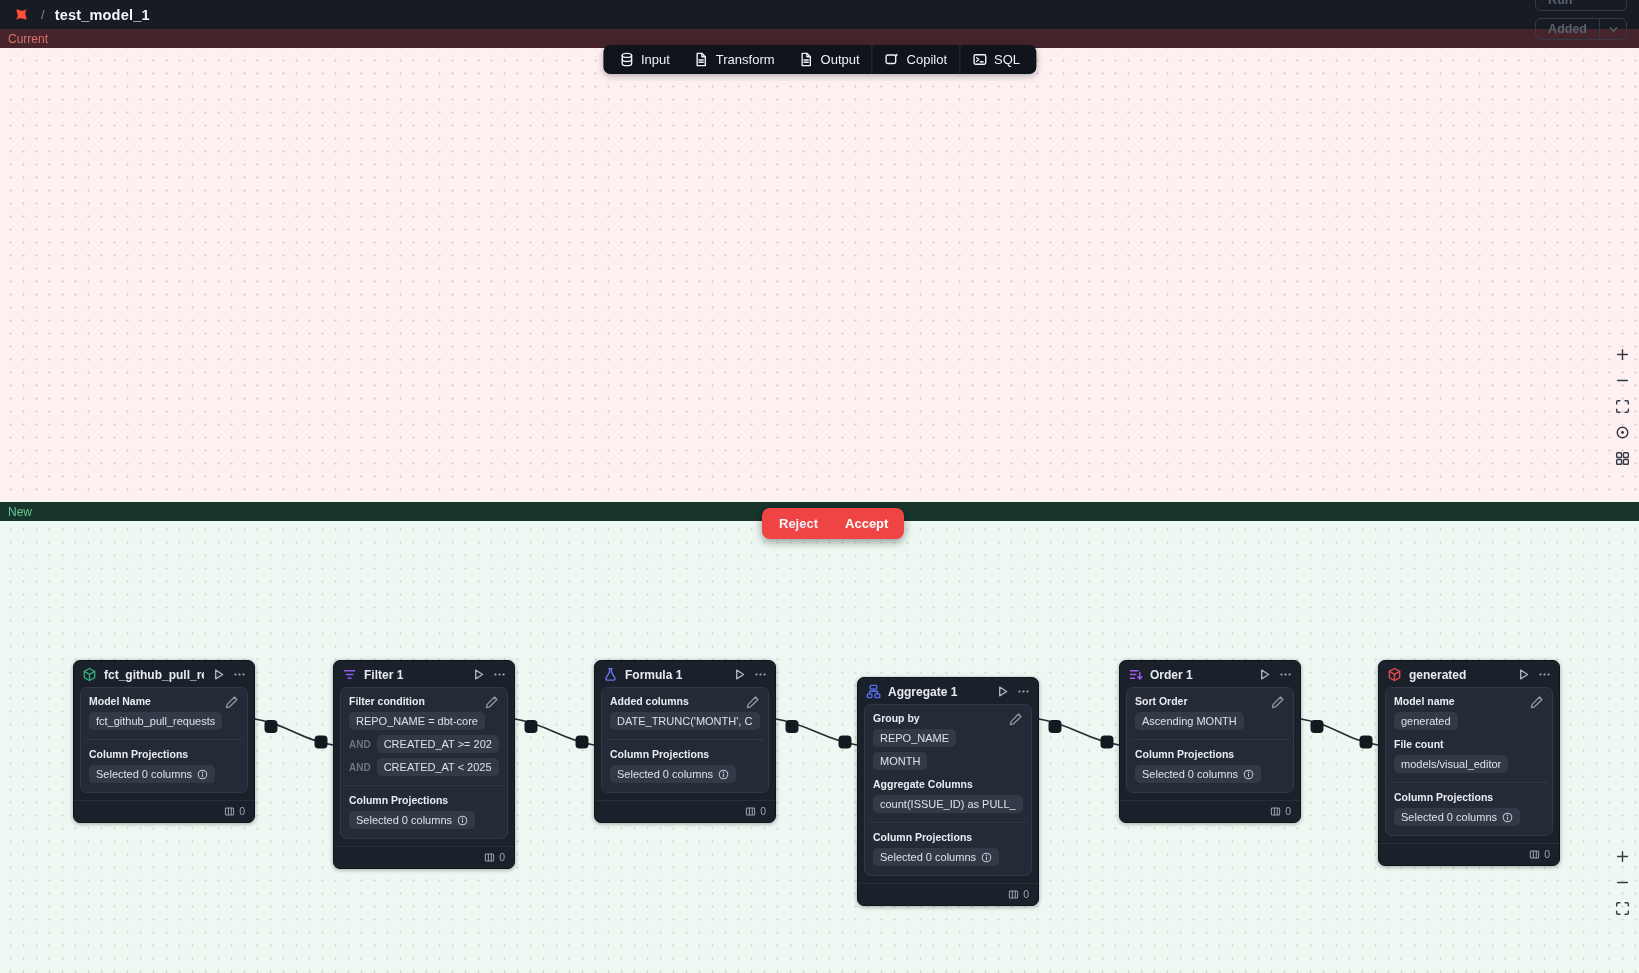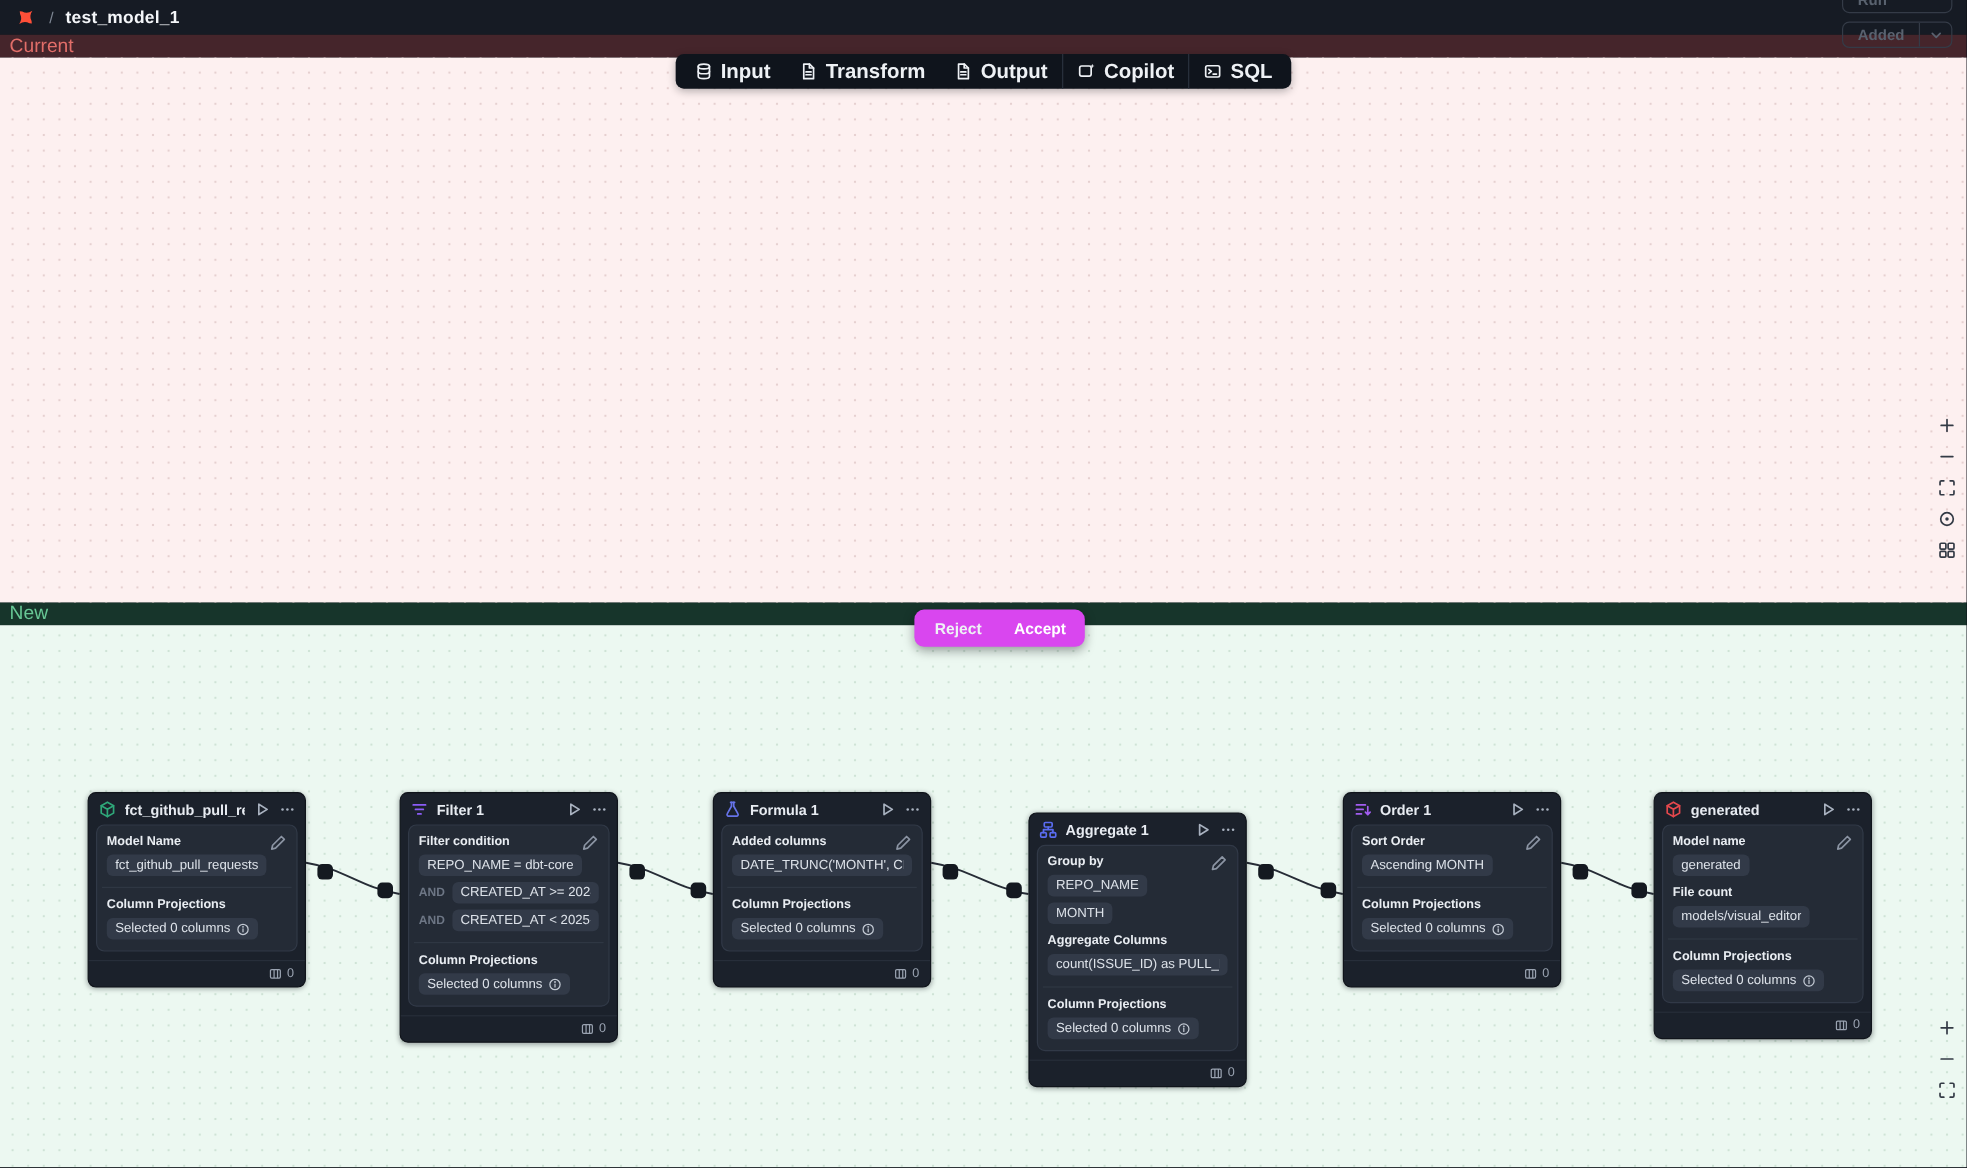--- a/index.html
+++ b/index.html
@@ -16,44 +16,44 @@
   .btn{border:1px solid #343b47;color:#59626f;background:transparent;border-radius:6px;
        font-size:12.5px;font-weight:600;height:22px;display:flex;align-items:center;
        padding:0 12px;font-family:inherit;cursor:default;}
   .btn-split{display:flex;border:1px solid #343b47;border-radius:6px;height:22px;
        color:#59626f;overflow:hidden;}
   .btn-split .main{display:flex;align-items:center;padding:0 12px;font-size:12.5px;font-weight:600;
        border-right:1px solid #343b47;}
   .btn-split .chev{display:flex;align-items:center;justify-content:center;width:26px;}
 
   
-  .bar{height:19px;display:flex;align-items:center;padding:0 8px;font-size:16px;font-weight:400;}
+  .bar{height:19px;display:flex;align-items:center;padding:0 8px;font-size:12px;font-weight:400;}
   .current-bar{background:#45252b;color:#e26e69;}
   .new-bar{background:#17352b;color:#67c795;}
 
   
   .pane{position:relative;width:100%;}
   .current-pane{height:454px;background-color:#fdf0f0;
     background-image:radial-gradient(circle,#e6d0d0 1px,transparent 1.3px);
     background-size:13px 13px;background-position:4px 6px;}
   .new-pane{height:452px;background-color:#ecf8f1;
     background-image:radial-gradient(circle,#cfe3d6 1px,transparent 1.3px);
     background-size:13px 13px;background-position:4px 2px;}
 
   
   .toolbar{position:absolute;top:45px;left:50%;transform:translateX(-50%);z-index:7;
     display:flex;align-items:center;background:#0f141c;border-radius:7px;height:29px;
     padding:0 4px;color:#eef1f5;box-shadow:0 2px 7px rgba(10,12,18,.3);}
   .toolbar .item{display:flex;align-items:center;gap:7px;padding:0 12px;height:100%;cursor:pointer;}
-  .toolbar .item span.lbl{font-size:17px;font-weight:700;}
+  .toolbar .item span.lbl{font-size:13px;font-weight:400;}
   .toolbar .tdivider{width:1px;height:29px;background:#2a323e;}
 
   
   .diff-actions{position:absolute;top:508px;left:762px;z-index:8;display:flex;align-items:center;
-    background:#d946ef;border-radius:8px;padding:3px;box-shadow:0 3px 9px rgba(8,12,16,.4);}
+    background:#ef4444;border-radius:8px;padding:3px;box-shadow:0 3px 9px rgba(8,12,16,.4);}
   .diff-actions button{font-family:inherit;border:none;background:transparent;cursor:pointer;}
   .reject{color:#eef1f5;font-size:13px;font-weight:600;padding:5px 14px;border-radius:6px;}
   .accept{background:#1f7270;color:#ffffff;font-size:13px;font-weight:700;padding:5px 13px;border-radius:6px;}
 
   
   #nodes-layer .node{position:absolute;width:182px;background:#1b212b;border:1px solid #10141b;
     border-radius:7px;color:#e7ebf1;z-index:2;box-shadow:0 1px 4px rgba(10,14,20,.35);}
   .node-header{display:flex;align-items:center;gap:7px;padding:6px 8px 5px;}
   .node-icon{display:flex;align-items:center;}
   .node-title{font-size:12px;font-weight:bold;flex:1;white-space:nowrap;overflow:hidden;}

